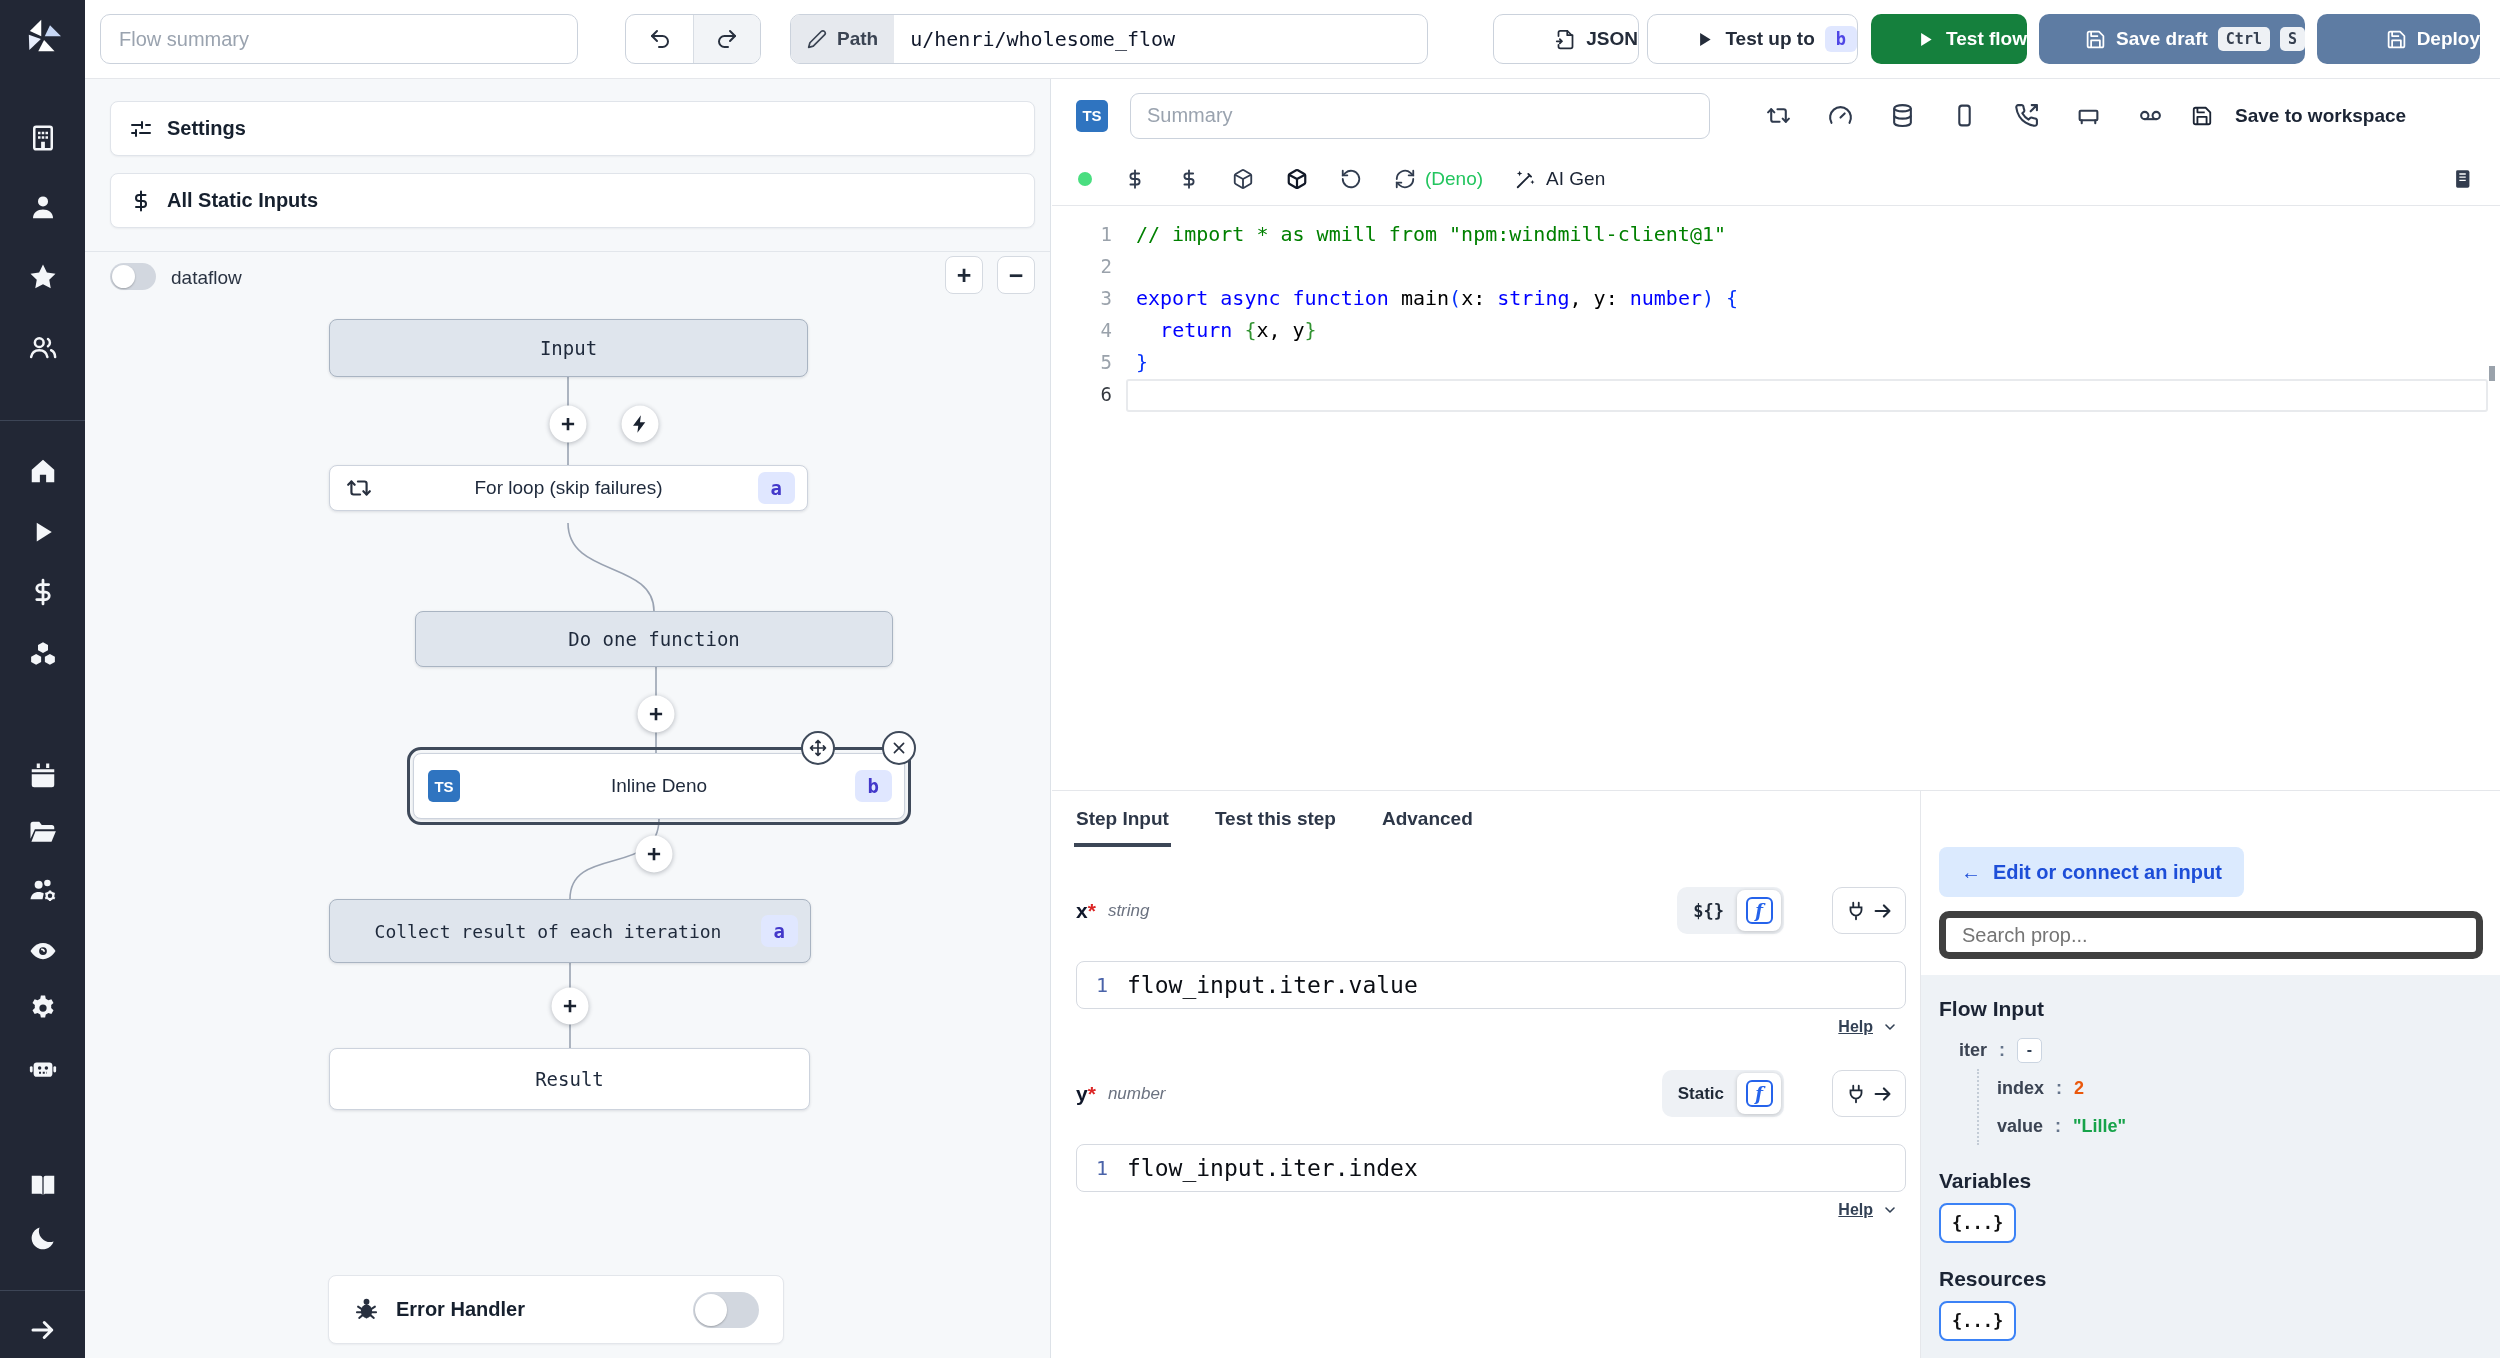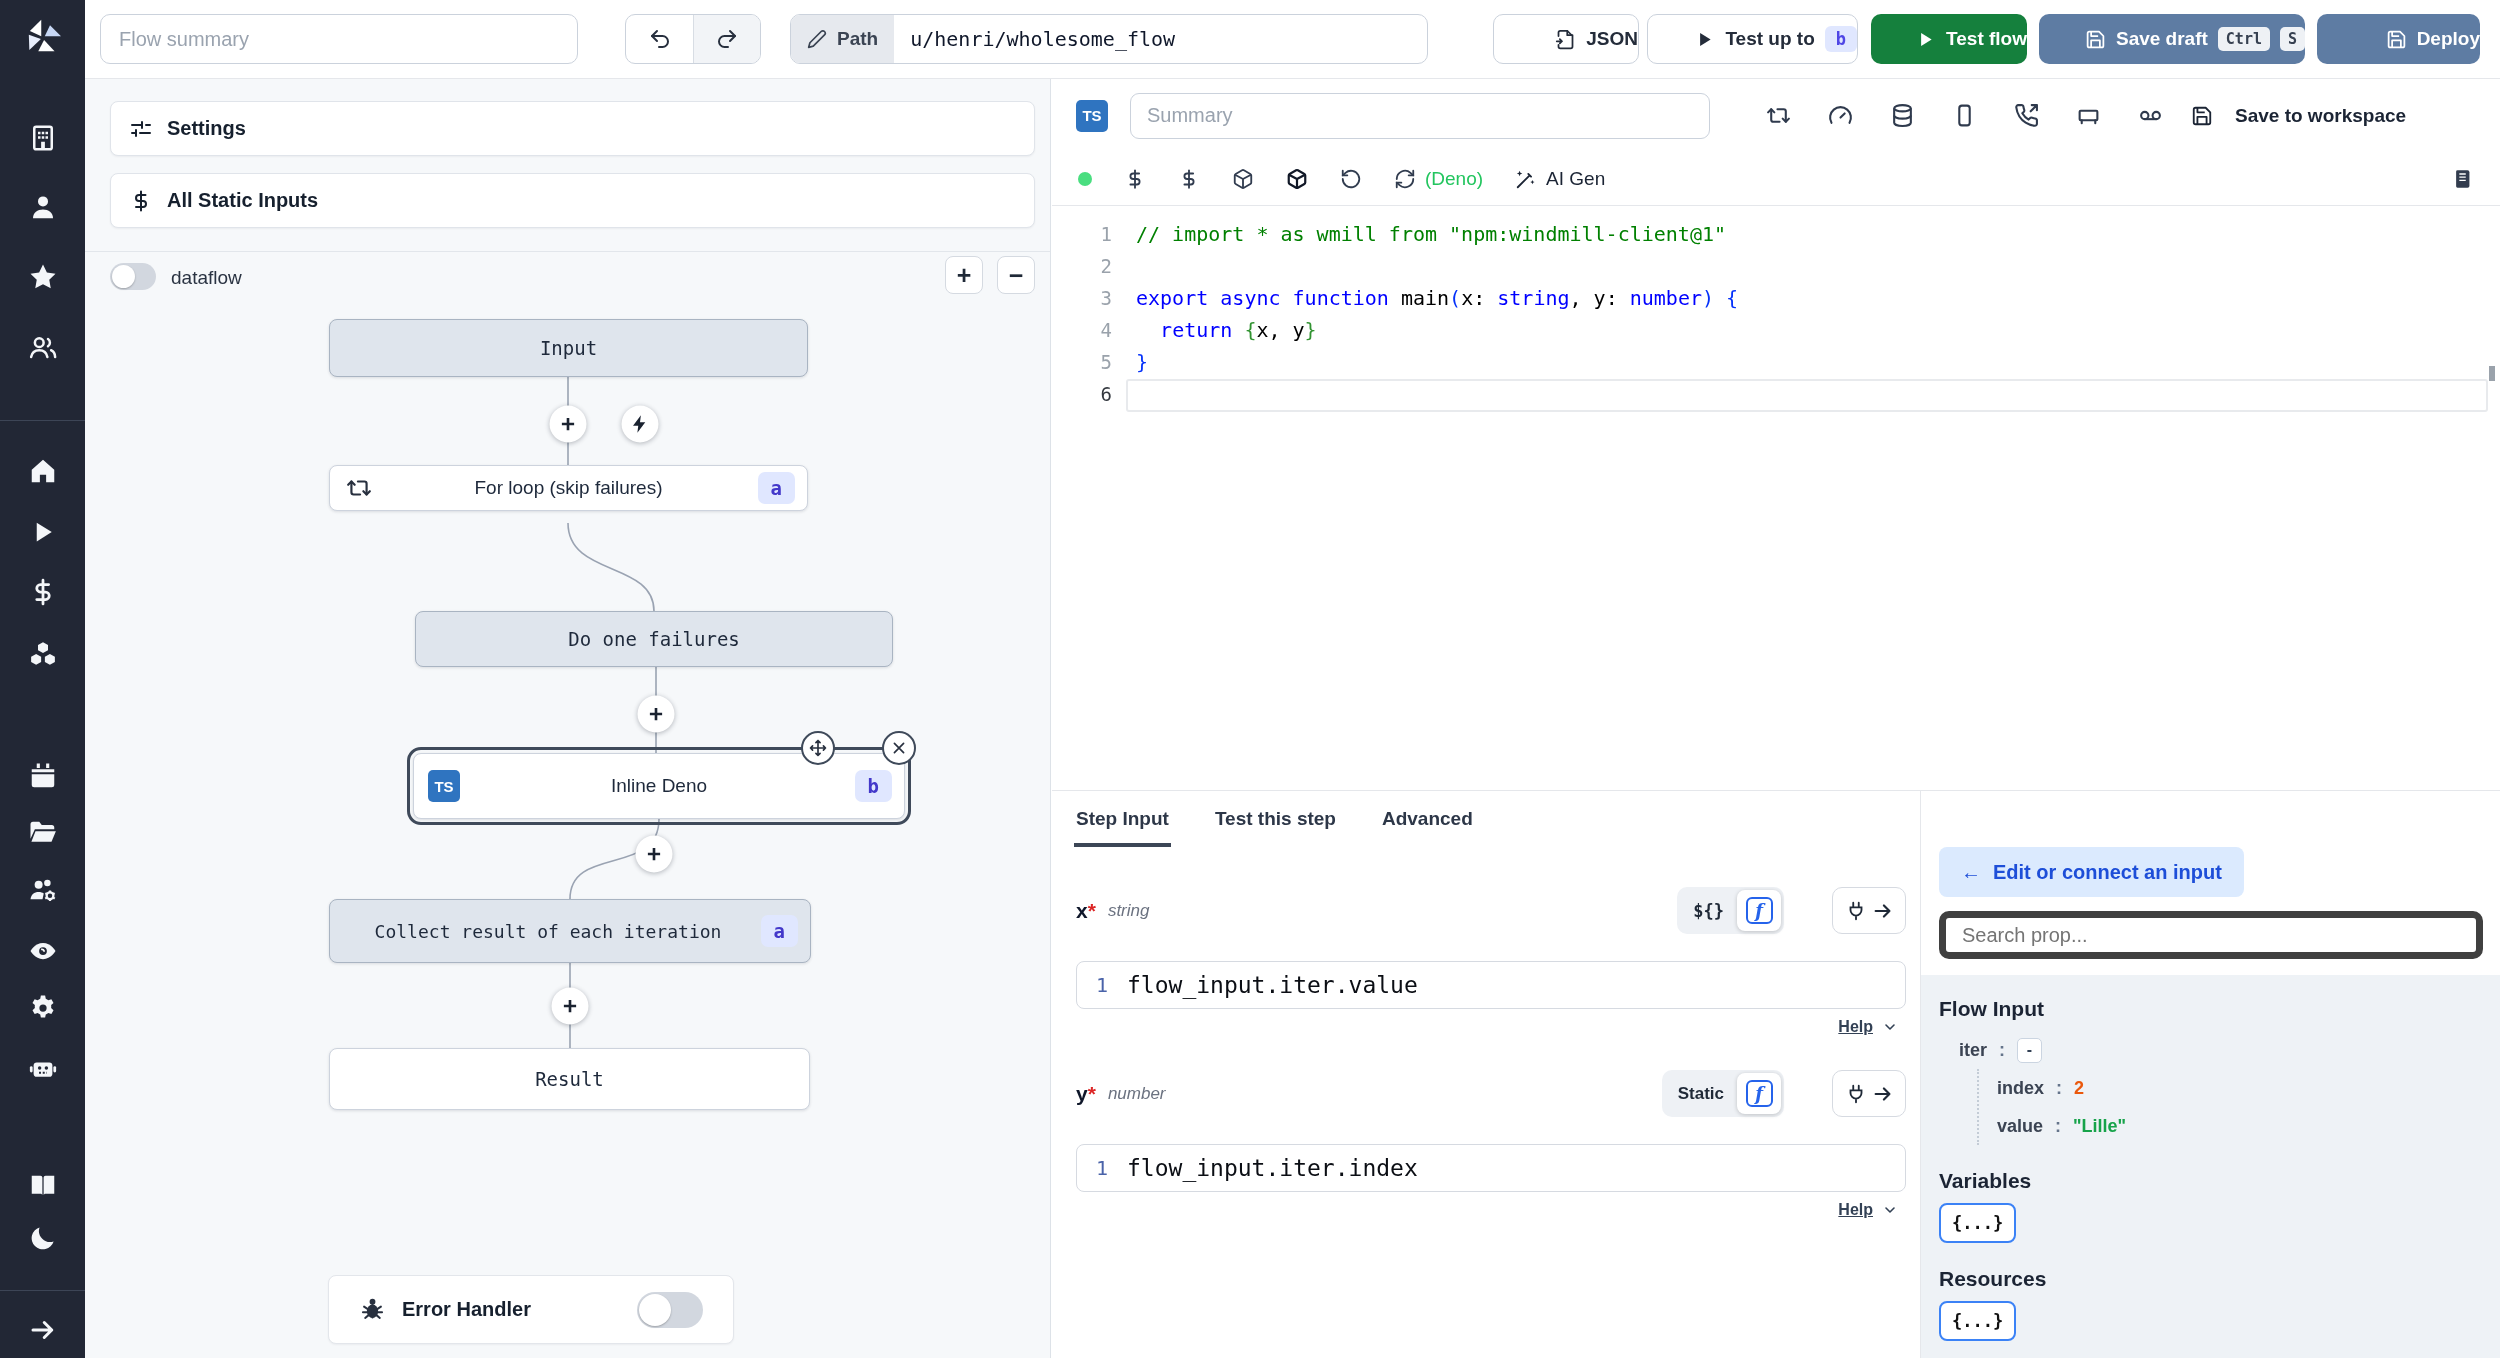--- a/index.html
+++ b/index.html
@@ -50,21 +50,21 @@
   .node.mono{font-family:"DejaVu Sans Mono",monospace}
   .node .nbadge{position:absolute;right:12px;top:50%;transform:translateY(-50%);background:#e0e7ff;color:#4338ca;font-weight:bold;font-family:"DejaVu Sans Mono",monospace;font-size:19px;padding:5px 13px;border-radius:7px}
   .node.selected{outline:3px solid #3f4a5a;outline-offset:3px}
   .node .loop-ic{position:absolute;left:16px;color:#28303f}
   .node .loop-ic svg{width:26px;height:26px}
   .ts-chip{position:absolute;left:14px;width:32px;height:32px;background:#2f74c0;color:#fff;font-weight:bold;font-size:15px;border-radius:5px;display:flex;align-items:center;justify-content:center}
   .plus-circle,.bolt-circle{position:absolute;width:37px;height:37px;border-radius:50%;background:#fff;box-shadow:0 1px 5px rgba(16,24,40,.3);display:flex;align-items:center;justify-content:center;transform:translate(-50%,-50%);color:#1a2230;cursor:pointer}
   .plus-circle svg,.bolt-circle svg{width:21px;height:21px}
   .node-handle{position:absolute;width:34px;height:34px;border-radius:50%;background:#fff;border:2.5px solid #3f4a5a;color:#28303f;display:flex;align-items:center;justify-content:center;z-index:5;cursor:pointer}
   .node-handle svg{width:20px;height:20px}
-  .error-box{position:absolute;left:243px;top:1196px;width:406px;height:69px;background:#fff;border:1px solid #e3e6eb;border-radius:8px;box-shadow:0 1px 2px rgba(16,24,40,.05);display:flex;align-items:center;gap:16px;padding:0 30px;cursor:pointer}
+  .error-box{position:absolute;left:243px;top:1196px;width:456px;height:69px;background:#fff;border:1px solid #e3e6eb;border-radius:8px;box-shadow:0 1px 2px rgba(16,24,40,.05);display:flex;align-items:center;gap:16px;padding:0 24px;cursor:pointer}
   .error-box .txt{font-weight:bold;font-size:20px;color:#16202e;flex:1}
   .error-box svg{width:27px;height:27px;color:#28303f}
   .error-box .switch{width:66px;height:36px;border-radius:18px}
   .error-box .switch .knob{width:32px;height:32px}
 
   
   .right-region{position:absolute;left:1052px;top:79px;right:0;bottom:0;background:#fff}
   .editor{position:absolute;top:0;left:0;right:0;height:711px}
   .ed-row1{position:absolute;top:0;left:0;right:0;height:73px;display:flex;align-items:center;padding:0 24px}
   .ts-badge{width:32px;height:32px;background:#2f74c0;color:#fff;font-weight:bold;font-size:15px;border-radius:5px;display:flex;align-items:center;justify-content:center;flex:none}
@@ -392,21 +392,21 @@
             <path d="M13 18H7a2 2 0 0 1-2-2V6"></path>
             <path d="m22 15-3 3-3-3"></path>
             <path d="M11 6h6a2 2 0 0 1 2 2v10"></path>
           </svg>
         </span>
       <span>For loop (skip failures)</span>
       <span class="nbadge">a</span>
     </div>
 
     <div class="node gray mono" style="left:330px;top:532px;width:478px;height:56px">
-      <span>Do one failures</span>
+      <span>Do one function</span>
     </div>
 
     <div class="plus-circle" style="left:571px;top:635px">
         <svg viewBox="0 0 24 24" fill="none" stroke="currentColor" stroke-width="3">
           <path d="M12 5v14M5 12h14"></path>
         </svg>
       </div>
 
     <div class="node white selected" style="left:328px;top:674px;width:492px;height:66px">
       <span class="ts-chip">TS</span>

